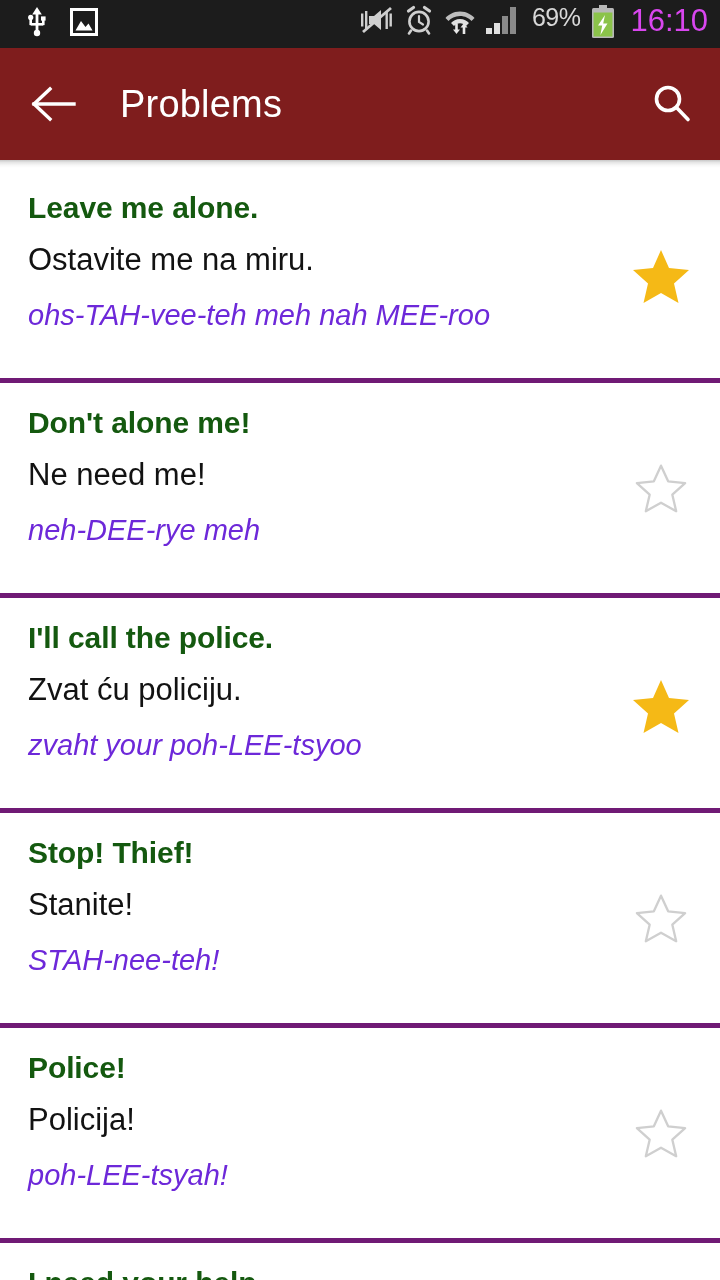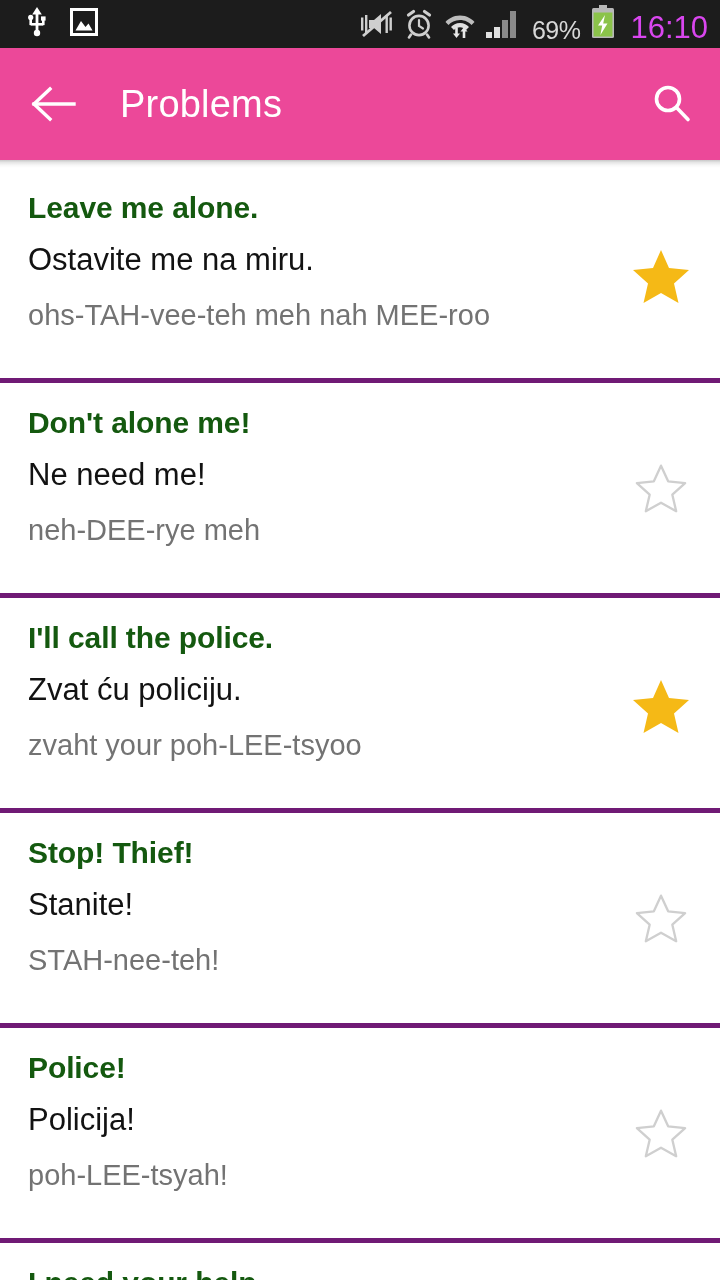--- a/index.html
+++ b/index.html
@@ -30,21 +30,21 @@
     padding: 0 12px 0 24px;
   }
   .status-left {
     display: flex;
     align-items: center;
     gap: 20px;
   }
   .status-right {
     margin-left: auto;
     display: flex;
-    align-items: flex-end;
+    align-items: flex-start;
     gap: 10px;
   }
   .sb-icon { display: block; }
   .battery-pct {
     color: #d8d8d8;
     font-size: 25px;
     letter-spacing: -0.5px;
     line-height: 1;
     font-family: "Liberation Sans", sans-serif;
   }
@@ -54,21 +54,21 @@
     line-height: 1;
     letter-spacing: 0px;
     margin-left: 4px;
     font-family: "Liberation Sans", sans-serif;
   }
 
   
   .app-bar {
     position: relative;
     height: 112px;
-    background: #ec4899;
+    background: #7f1d1d;
     display: flex;
     align-items: center;
     padding: 0 26px 0 30px;
   }
   .app-bar-title {
     color: #ffffff;
     font-size: 38px;
     font-weight: 400;
     margin-left: 44px;
     letter-spacing: 0.2px;
@@ -122,22 +122,23 @@
   }
   .phrase-tr {
     color: #121212;
     font-size: 31px;
     font-weight: 400;
     line-height: 1.18;
     margin-top: 17px;
     white-space: nowrap;
   }
   .phrase-pr {
-    color: #737373;
+    color: #6d28d9;
     font-size: 29px;
+    font-style: italic;
     font-weight: 400;
     line-height: 1.18;
     margin-top: 19px;
     white-space: nowrap;
   }
 
   .star-cell {
     flex: 0 0 auto;
     width: 118px;
     display: flex;

